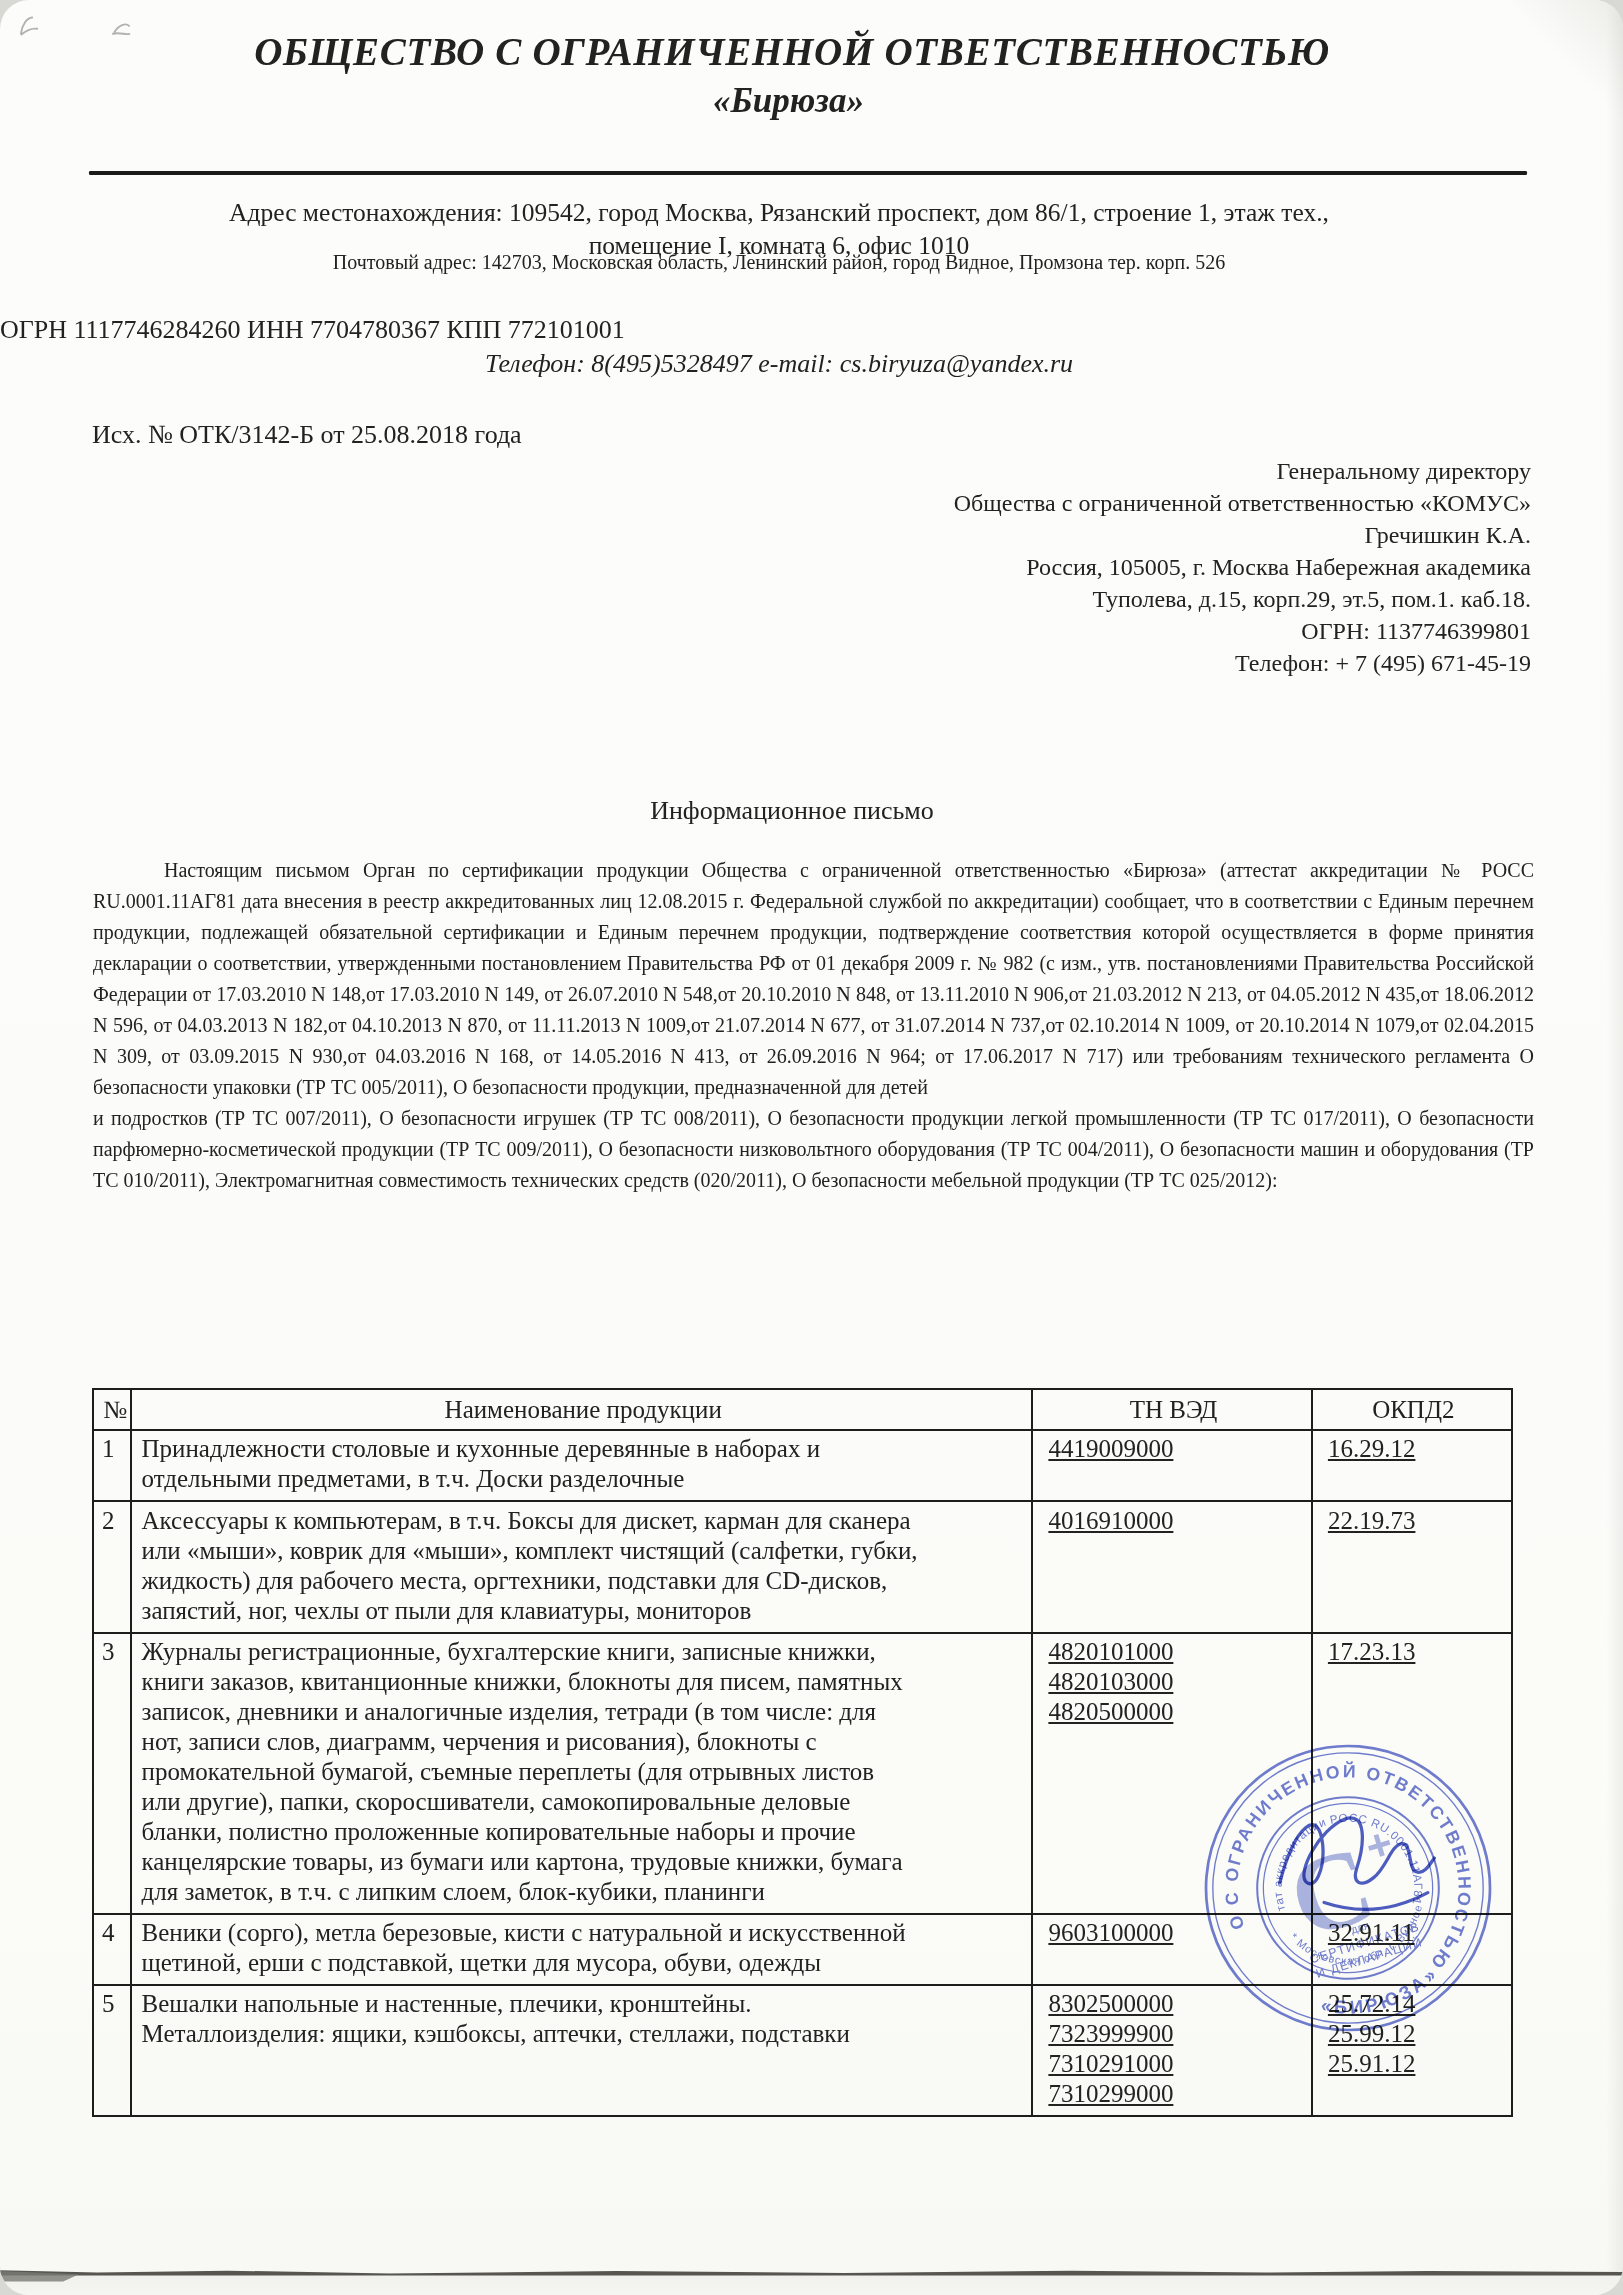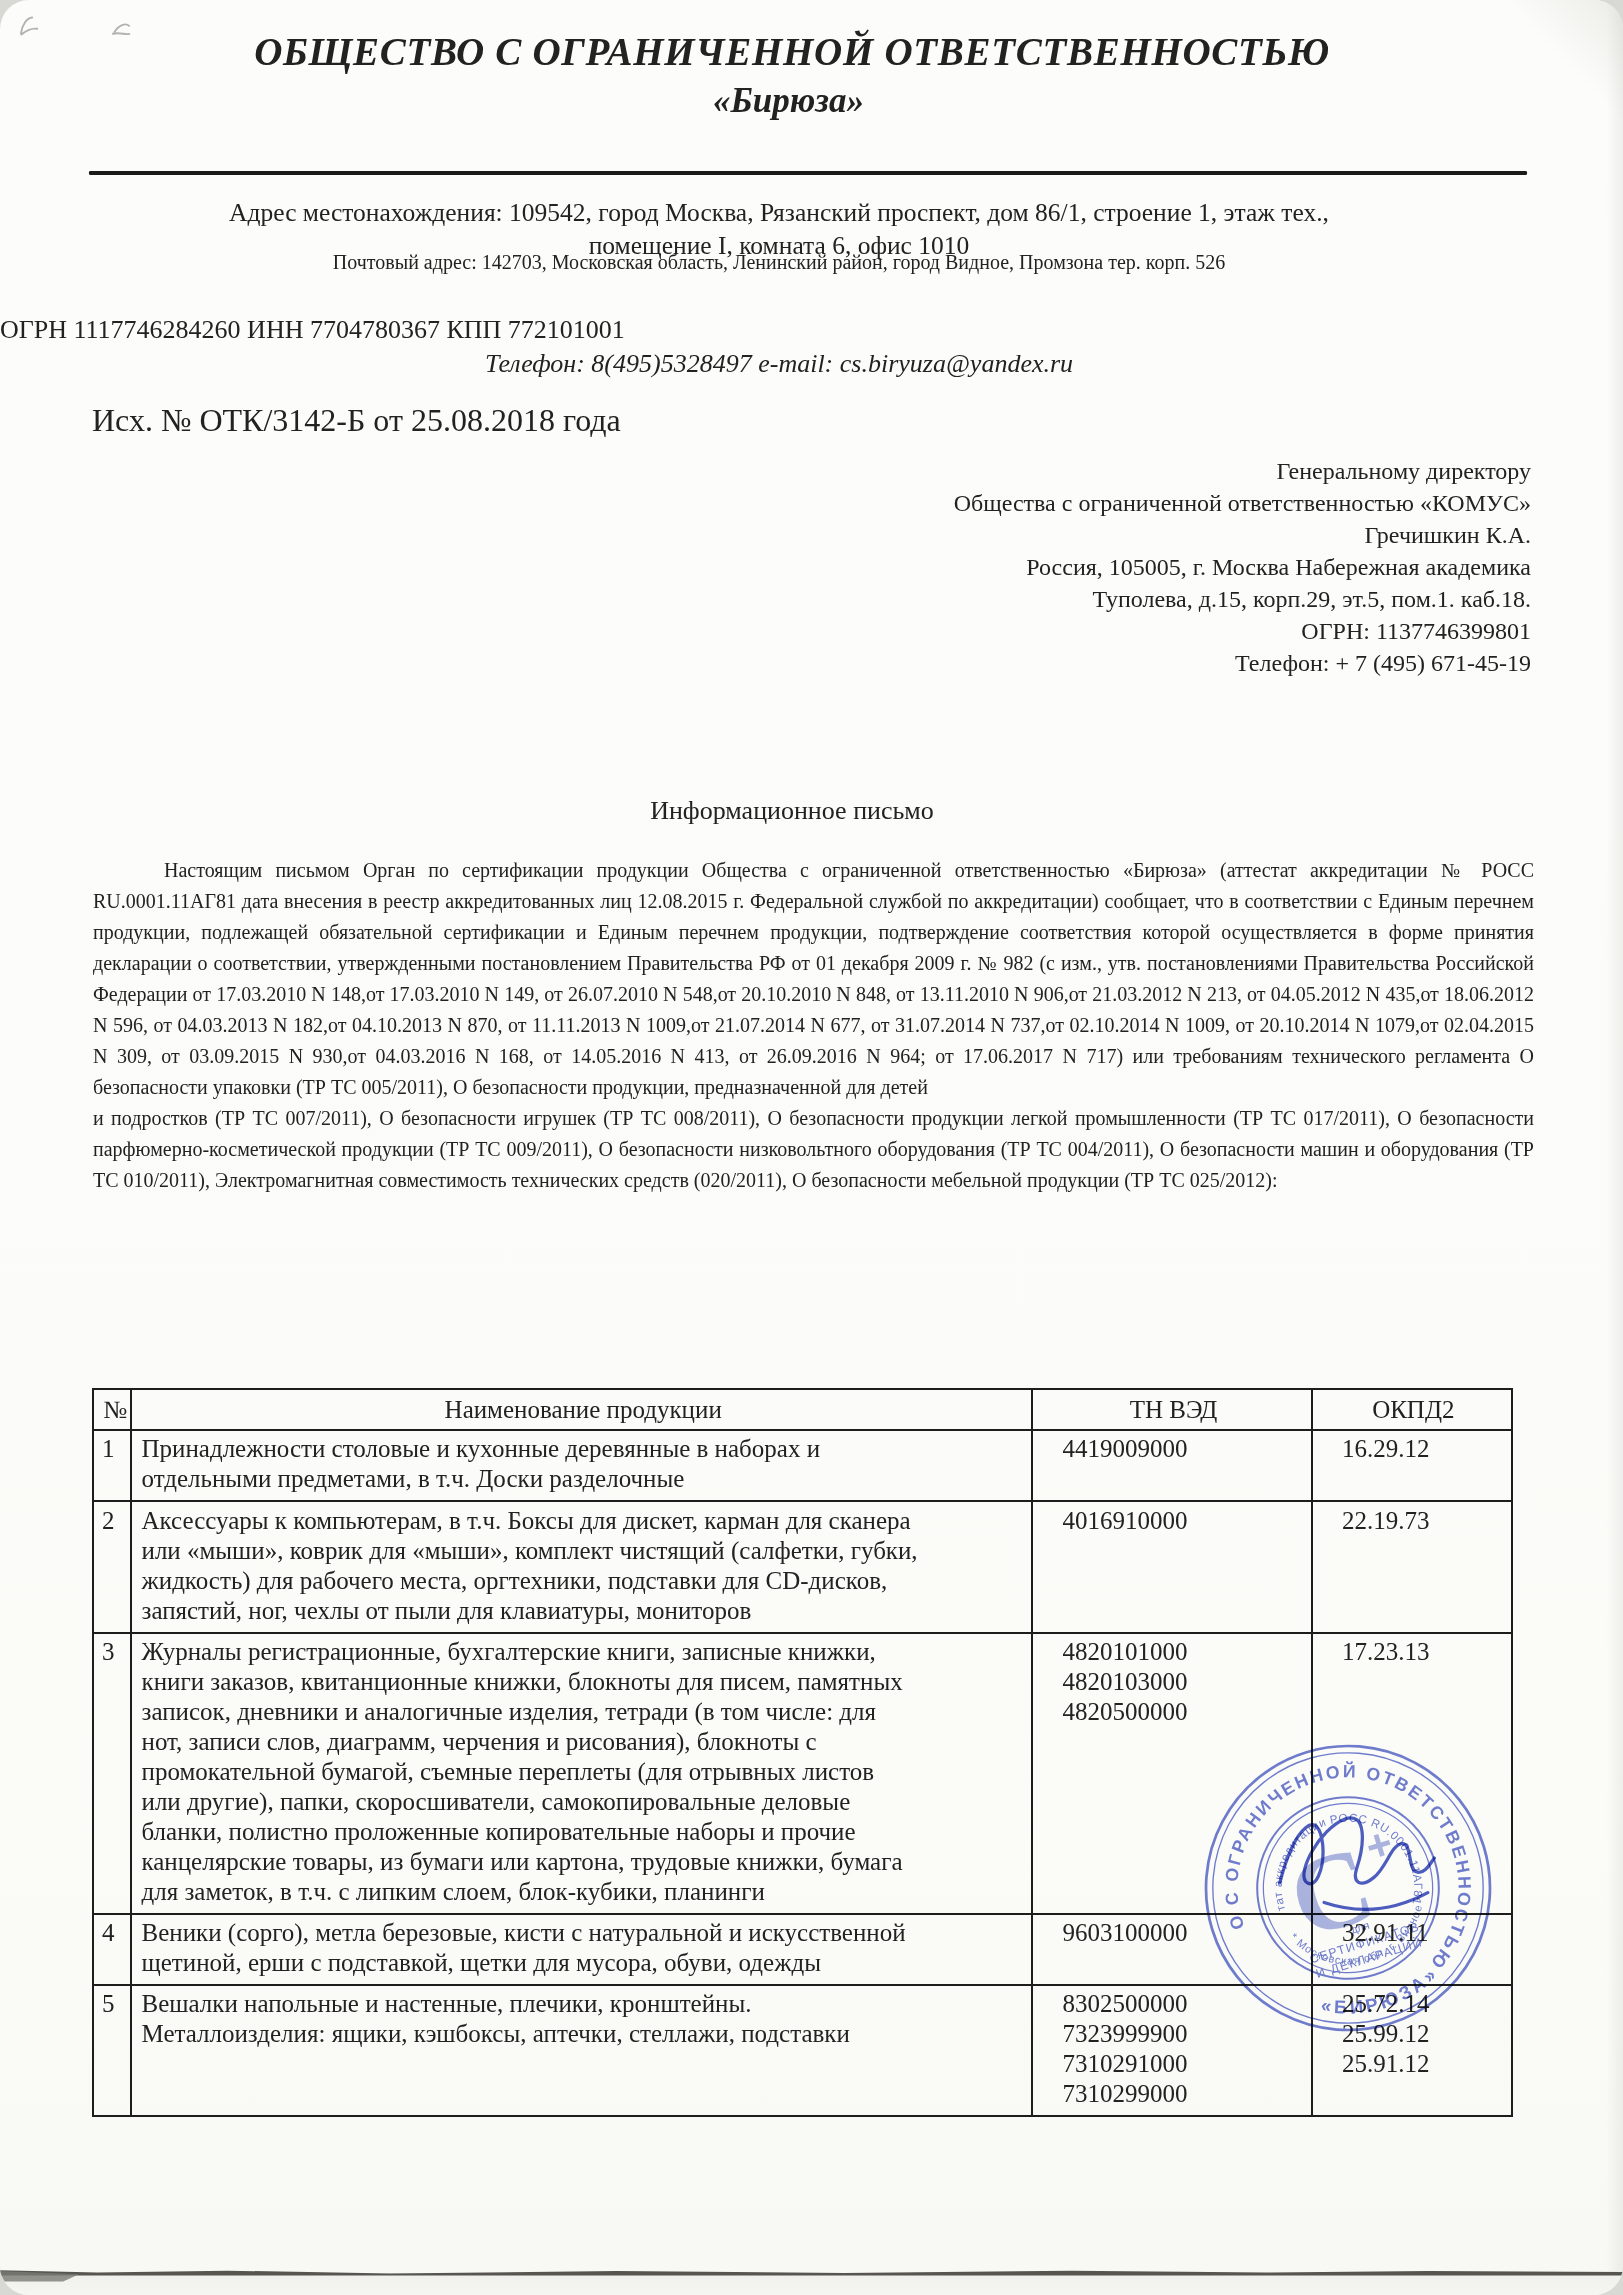--- a/index.html
+++ b/index.html
@@ -25,21 +25,21 @@
     font-size:35px;font-weight:bold;font-style:italic;
   }
   .head-rule{
     top:171px;left:89px;width:1438px;height:3.9px;background:#1b1b19;
     border-radius:1.3px;
   }
   .addr1{top:196px;left:0;right:65px;text-align:center;font-size:25.5px;line-height:33px;white-space:pre-line;}
   .addr2{top:251px;left:0;right:65px;text-align:center;font-size:20px;}
   .regnums{top:315px;left:0;right:65px;text-align:left;font-size:26px;}
   .contacts{top:349px;left:0;right:65px;text-align:center;font-size:26px;font-style:italic;}
-  .ref-line{top:402px;left:92px;font-size:32px;}
+  .ref-line{top:420px;left:92px;font-size:26px;}
   
   .recipient{
     top:455px;right:92px;left:589px;
     text-align:right;font-size:24px;line-height:32px;white-space:pre-line;
   }
   
   .subject{top:796px;left:0;right:39px;text-align:center;font-size:26px;}
   .body-text{
     top:855px;left:93px;width:1441px;
     font-size:20px;line-height:31px;text-align:justify;
@@ -54,21 +54,21 @@
   table,th,td{border:2px solid #1d1d1b;}
   th,td{
     border-top-width:2.6px;border-bottom-width:2.6px;
     font-size:25px;line-height:30px;font-weight:normal;
     vertical-align:top;padding:3.3px 6.5px 5.9px 9.2px;
     overflow:hidden;
   }
   th{text-align:center;padding-top:4.6px;padding-bottom:4.6px;}
   td.num{padding-left:7.9px;}
   td.name{white-space:pre-line;}
-  td.codes{white-space:pre-line;padding-left:29px;}
+  td.codes{white-space:pre-line;padding-left:15px;text-decoration:underline;}
   
   .stamp{
     top:1731px;left:1191px;width:314px;height:314px;
     transform:rotate(-17deg);
     opacity:.84;mix-blend-mode:multiply;
     pointer-events:none;
   }
   .signature{
     top:1785px;left:1261px;width:177px;height:137px;
     opacity:.9;mix-blend-mode:multiply;

